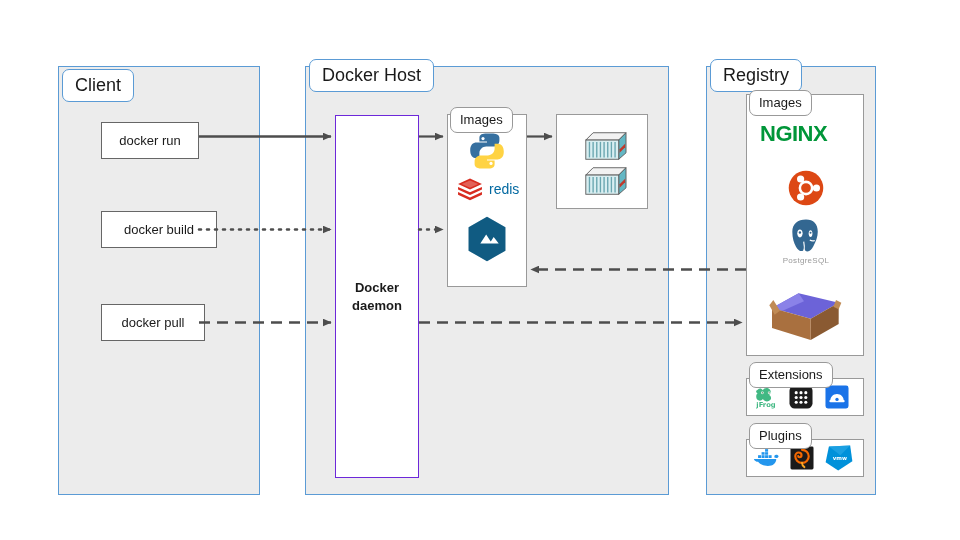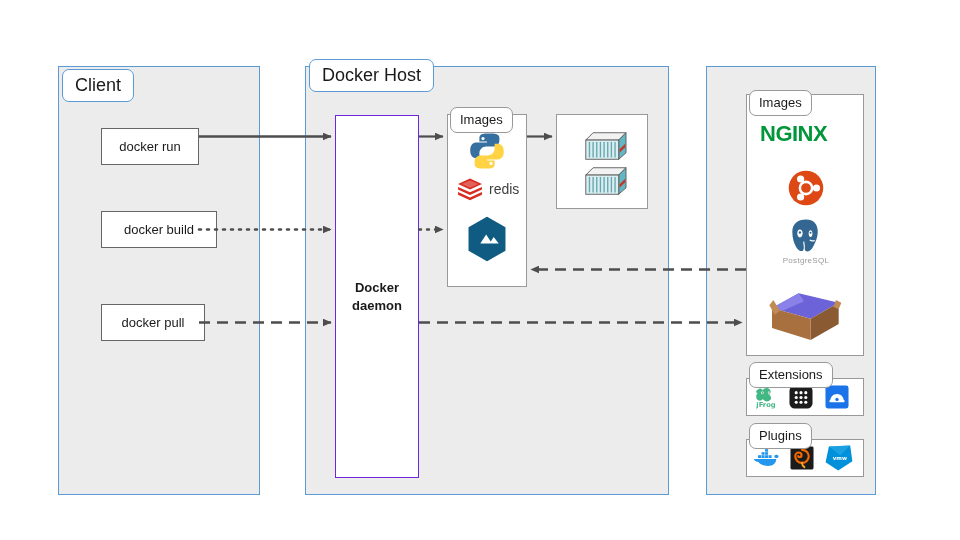--- a/index.html
+++ b/index.html
@@ -54,21 +54,21 @@
   .arrow-layer{position:absolute;left:0;top:0;width:960px;height:540px;z-index:4;pointer-events:none;}
 </style>
 </head>
 <body>
 
 <div id="canvas">
 
   <div class="panel" style="left:58px;top:66px;width:202px;height:429px;"></div>
   <div class="panel-title" style="left:62px;top:69px;">Client</div>
 
-  <div class="cmd" style="left:101px;top:128px;width:98px;height:37px;">
+  <div class="cmd" style="left:101px;top:122px;width:98px;height:37px;">
     <span>docker run</span>
   </div>
   <div class="cmd" style="left:101px;top:211px;width:116px;height:37px;">
     <span>docker build</span>
   </div>
   <div class="cmd" style="left:101px;top:304px;width:104px;height:37px;">
     <span>docker pull</span>
   </div>
 
   <div class="panel" style="left:305px;top:66px;width:364px;height:429px;"></div>
@@ -96,21 +96,21 @@
   <div class="logo-slot" style="left:457px;top:177px;width:26px;height:26px;">
     <svg width="26" height="26" viewBox="0 0 100 100">
       <g fill="#d82c20">
         <path d="M50 6 L96 27 L50 48 L4 27 Z"></path>
         <path d="M4 38 L50 59 L96 38 L96 48 L50 69 L4 48 Z"></path>
         <path d="M4 58 L50 79 L96 58 L96 68 L50 89 L4 68 Z"></path>
       </g>
       <path d="M50 13 L82 27 L50 41 L18 27 Z" fill="#ffffff" opacity=".25"></path>
     </svg>
   </div>
-  <div style="position:absolute;left:489px;top:181px;font-size:14px;color:#404040;">redis</div>
+  <div style="position:absolute;left:489px;top:181px;font-size:14px;color:#0369a1;">redis</div>
 
   <div class="logo-slot" style="left:466px;top:216px;width:42px;height:46px;">
     <svg width="42" height="46" viewBox="0 0 100 110">
       <path d="M50 2 L94 27 L94 83 L50 108 L6 83 L6 27 Z" fill="#12618b"></path>
       <path d="M50 2 L94 27 L94 83 L50 108 L6 83 L6 27 Z" fill="#0d4f73" opacity=".35"></path>
       <path d="M34 66 L48 44 L62 66 Z M56 66 L66 50 L78 66 Z" fill="#ffffff"></path>
     </svg>
   </div>
 
   <div class="box" style="left:556px;top:114px;width:92px;height:95px;"></div>
@@ -146,20 +146,21 @@
         <line x1="48" y1="26" x2="48" y2="60"></line>
           <line x1="56" y1="26" x2="56" y2="60"></line>
         <line x1="64" y1="26" x2="64" y2="60"></line>
           <line x1="72" y1="26" x2="72" y2="60"></line>
       </g>
       <path d="M82 42 L94 30 L94 38 L82 50 Z" fill="#c0392b"></path>
     </svg>
   </div>
 
   <div class="panel" style="left:706px;top:66px;width:170px;height:429px;"></div>
+  <div class="panel-title" style="left:710px;top:59px;">Registry</div>
 
   <div class="box" style="left:746px;top:94px;width:118px;height:262px;"></div>
   <div class="box-title" style="left:749px;top:90px;">Images</div>
 
   <div style="position:absolute;left:760px;top:122px;width:92px;height:24px;
               font-size:22px;font-weight:bold;letter-spacing:-0.5px;
               color:#009639;text-align:left;line-height:24px;">NGINX</div>
 
   <div class="logo-slot" style="left:788px;top:170px;width:36px;height:36px;">
     <svg width="36" height="36" viewBox="0 0 100 100">

